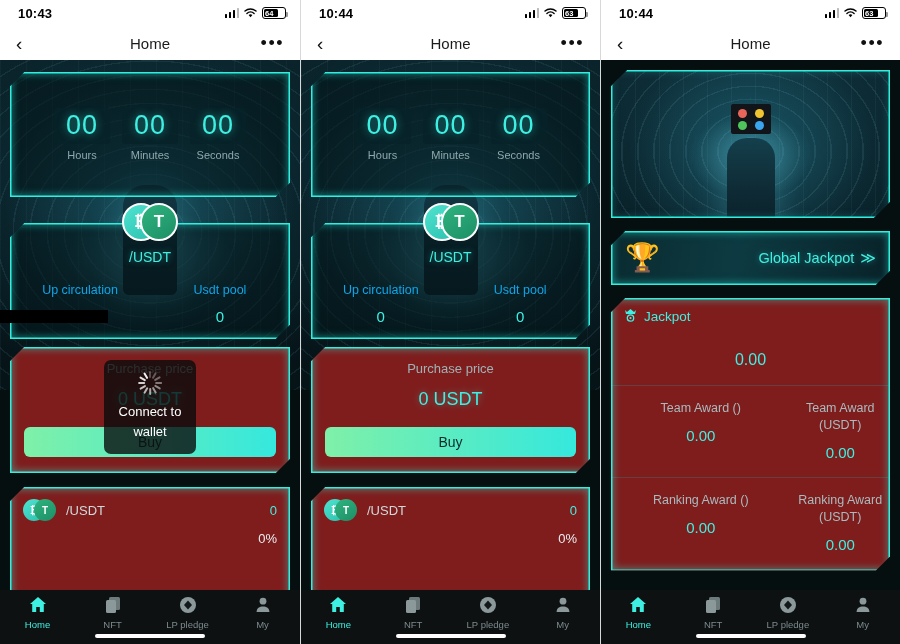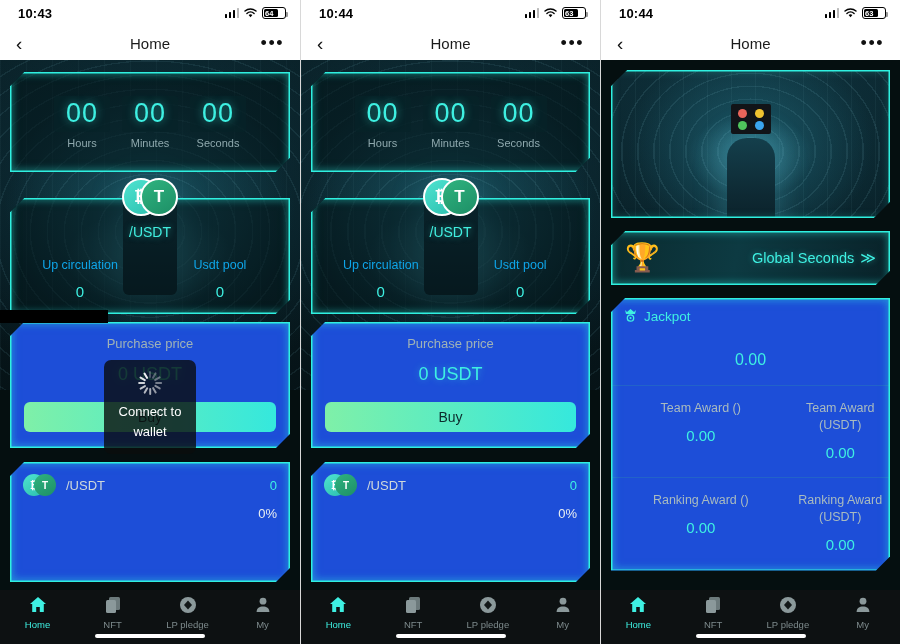--- a/index.html
+++ b/index.html
@@ -71,24 +71,24 @@
   .card {
     position:relative; margin:0 10px;
     background:rgba(4,22,25,.55);
     clip-path:polygon(14px 0,100% 0,100% calc(100% - 14px),calc(100% - 14px) 100%,0 100%,0 14px);
   }
   .card .edge { position:absolute; inset:0; pointer-events:none;
     clip-path:polygon(14px 0,100% 0,100% calc(100% - 14px),calc(100% - 14px) 100%,0 100%,0 14px);
     box-shadow:inset 0 0 0 1.5px #2ff0e0, inset 0 0 10px rgba(47,240,224,.35);
     filter:drop-shadow(0 0 3px rgba(47,240,224,.55));
   }
-  .card.solid { background:#1d4ed8; }
-
-  
-  .countdown { height:100px; margin-top:12px; display:flex; flex-direction:column; align-items:center; justify-content:center; }
+  .card.solid { background:#7f1d1d; }
+
+  
+  .countdown { height:125px; margin-top:12px; display:flex; flex-direction:column; align-items:center; justify-content:center; }
   .cd-row { display:flex; gap:12px; }
   .cd-cell { width:56px; text-align:center; }
   .cd-num {
     font-size:27px; color:#3ef0e2; letter-spacing:1px;
     background:rgba(7,34,40,.72); border-radius:3px; padding:2px 0 3px;
     text-shadow:0 0 8px rgba(62,240,226,.6);
   }
   .cd-lab { margin-top:5px; font-size:11px; color:#8fa9ae; }
 
   
@@ -533,21 +533,21 @@
             <i style="background: rgb(58, 165, 239);"></i>
         </div>
         <div class="hero-edge"></div>
       </div>
 
       <div class="card ranking">
         <div class="rbg"></div>
         <div class="edge"></div>
         <span class="trophy">🏆</span>
         <span class="rank-txt">
-          <span>Global Seconds</span>
+          <span>Global Jackpot</span>
           <span class="rank-chev">≫</span>
         </span>
       </div>
 
       <div class="card solid jackpot">
         <div class="edge"></div>
         <div class="jp-head">
           <span class="jp-ico">
             <svg width="13" height="14" viewBox="0 0 13 14">
                 <path d="M1 2l2 2 3.5-3L10 4l2-2-1 4H2L1 2z" fill="#3ef0e2"></path>

